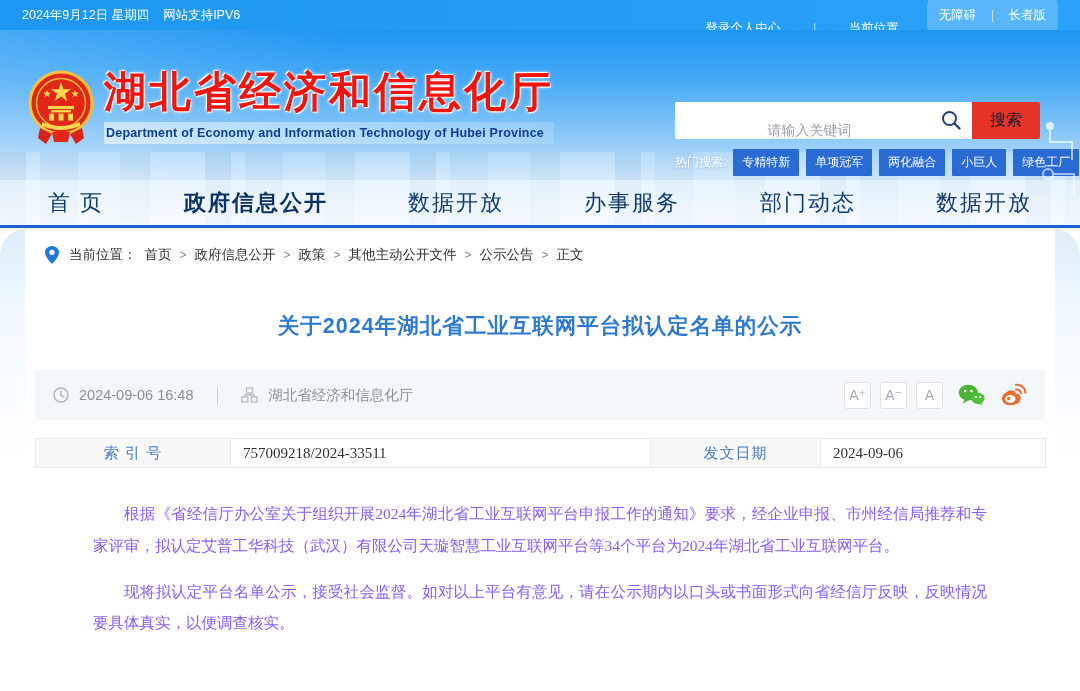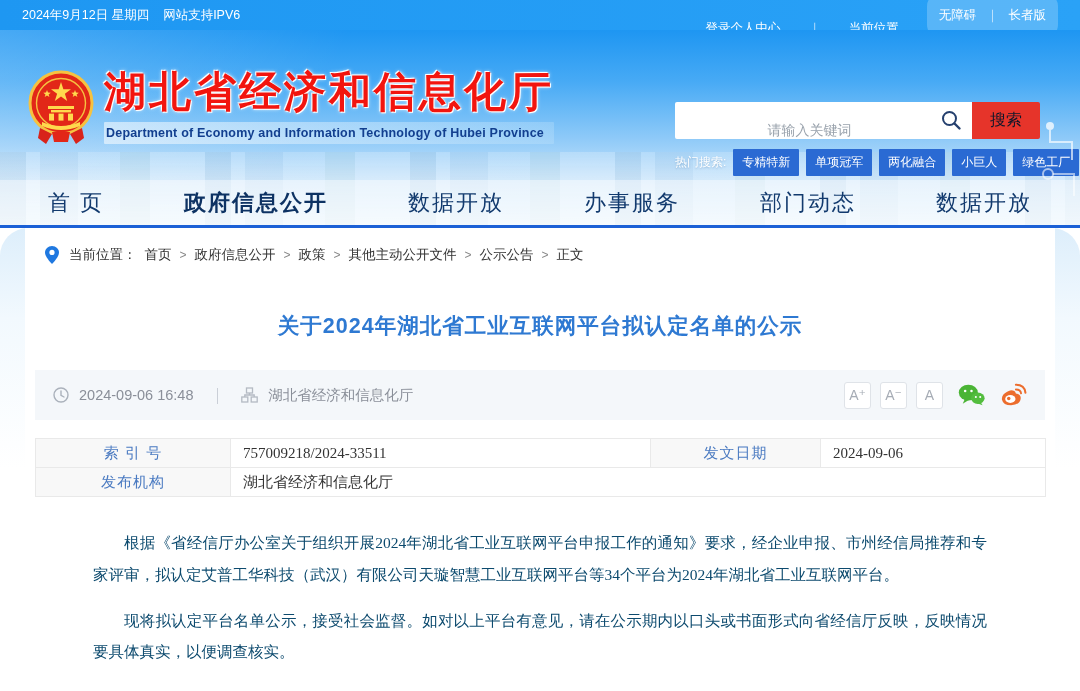--- a/index.html
+++ b/index.html
@@ -98,21 +98,21 @@
     table-layout:fixed; }
   .info-table td { border:1px solid #e9e9e9; height:29px; font-size:15px;
     padding:2px 12px; }
   .info-table td.lbl { background:#f8f8f8; color:#4a7ac1; text-align:center;
     letter-spacing:1px; }
   .info-table td.val { color:#333; background:#fff;
     font-family:"Liberation Serif","DejaVu Serif",serif; }
 
   .body-text { padding:30px 58px 0 58px;
     font-family:"Liberation Serif","DejaVu Serif",serif; }
-  .body-text p { font-size:15.5px; color:#0c4a6e; line-height:2.05; text-indent:2em;
+  .body-text p { font-size:15.5px; color:#8b5cf6; line-height:2.05; text-indent:2em;
     margin-bottom:14px; text-align:justify; }
 </style>
 </head>
 <body>
 
 <div class="topbar">
   <div class="topbar-left">
     <span>2024年9月12日 星期四</span>
     <span>网站支持IPV6</span>
   </div>
@@ -266,24 +266,20 @@
           <col style="width:170px">
           <col style="width:225px">
         </colgroup>
     <tbody>
           <tr>
       <td class="lbl">索 引 号</td>
       <td class="val">757009218/2024-33511</td>
       <td class="lbl">发文日期</td>
       <td class="val">2024-09-06</td>
     </tr>
-    <tr>
-      <td class="lbl">发布机构</td>
-      <td class="val" colspan="3">湖北省经济和信息化厅</td>
-    </tr>
   </tbody>
       </table>
 
   <div class="body-text">
     <p>根据《省经信厅办公室关于组织开展2024年湖北省工业互联网平台申报工作的通知》要求，经企业申报、市州经信局推荐和专家评审，拟认定艾普工华科技（武汉）有限公司天璇智慧工业互联网平台等34个平台为2024年湖北省工业互联网平台。</p>
     <p>现将拟认定平台名单公示，接受社会监督。如对以上平台有意见，请在公示期内以口头或书面形式向省经信厅反映，反映情况要具体真实，以便调查核实。</p>
   </div>
 
 </div>
 </div>

